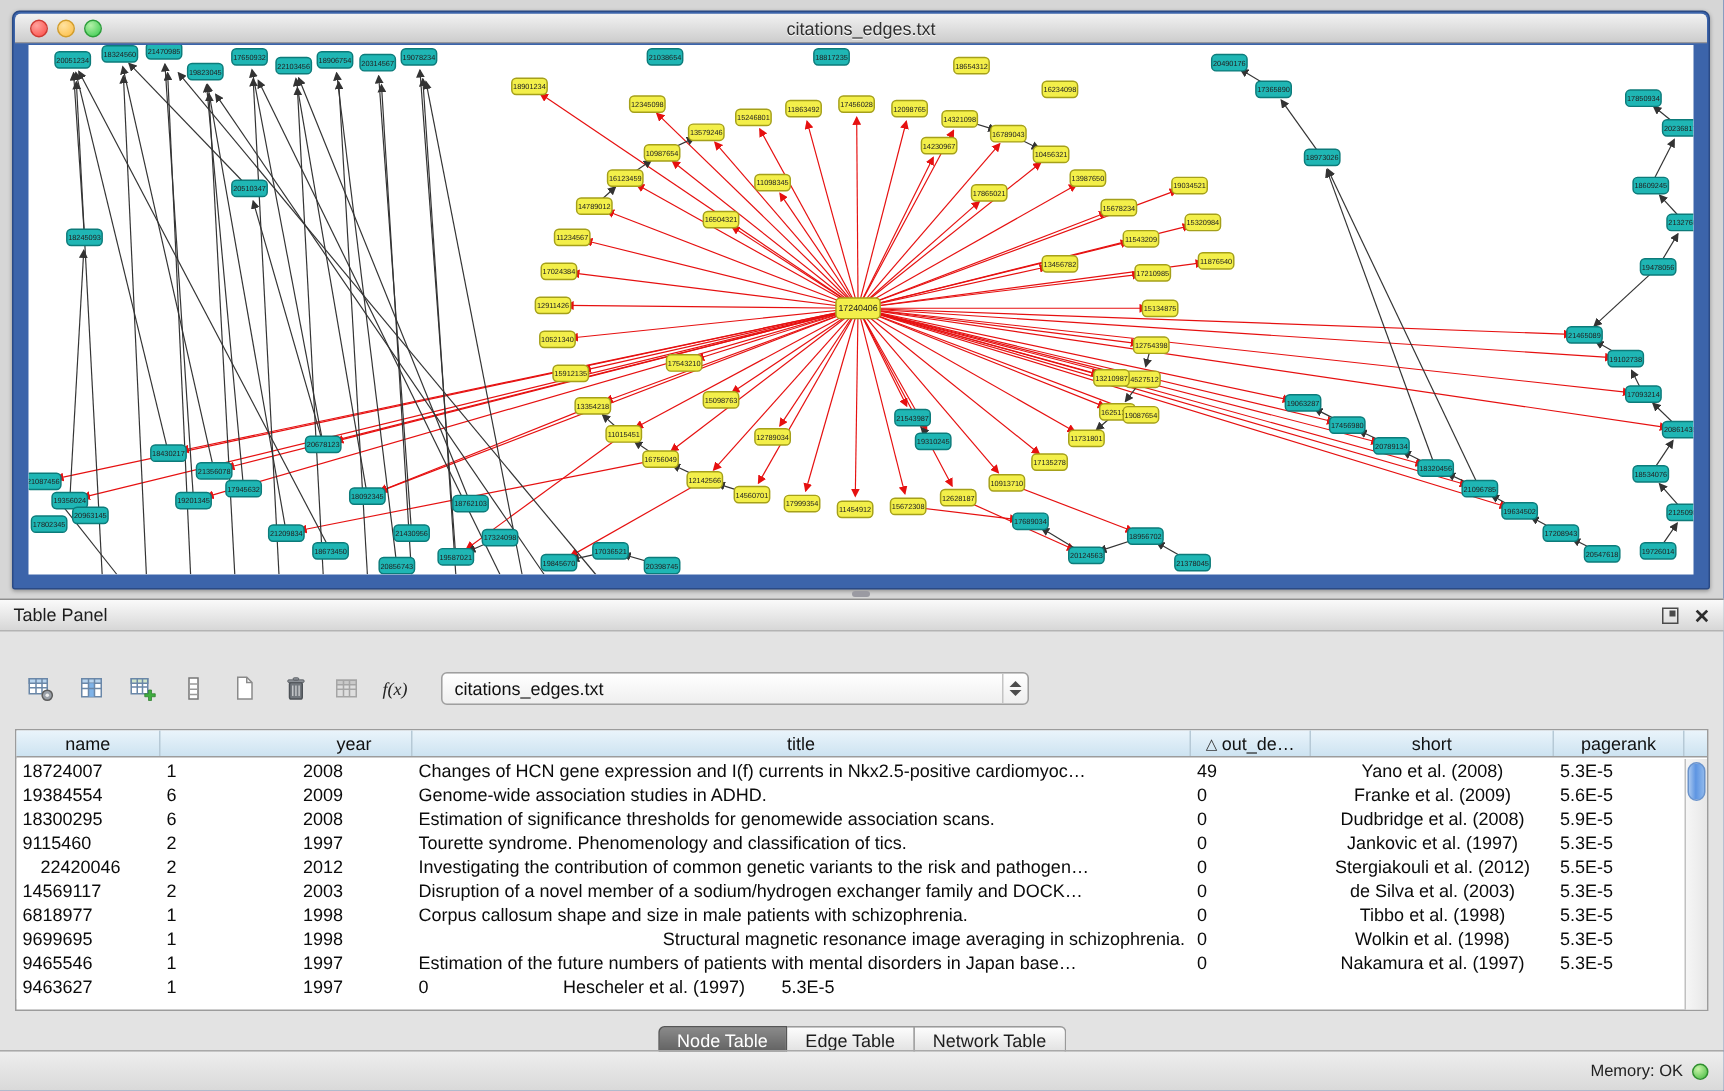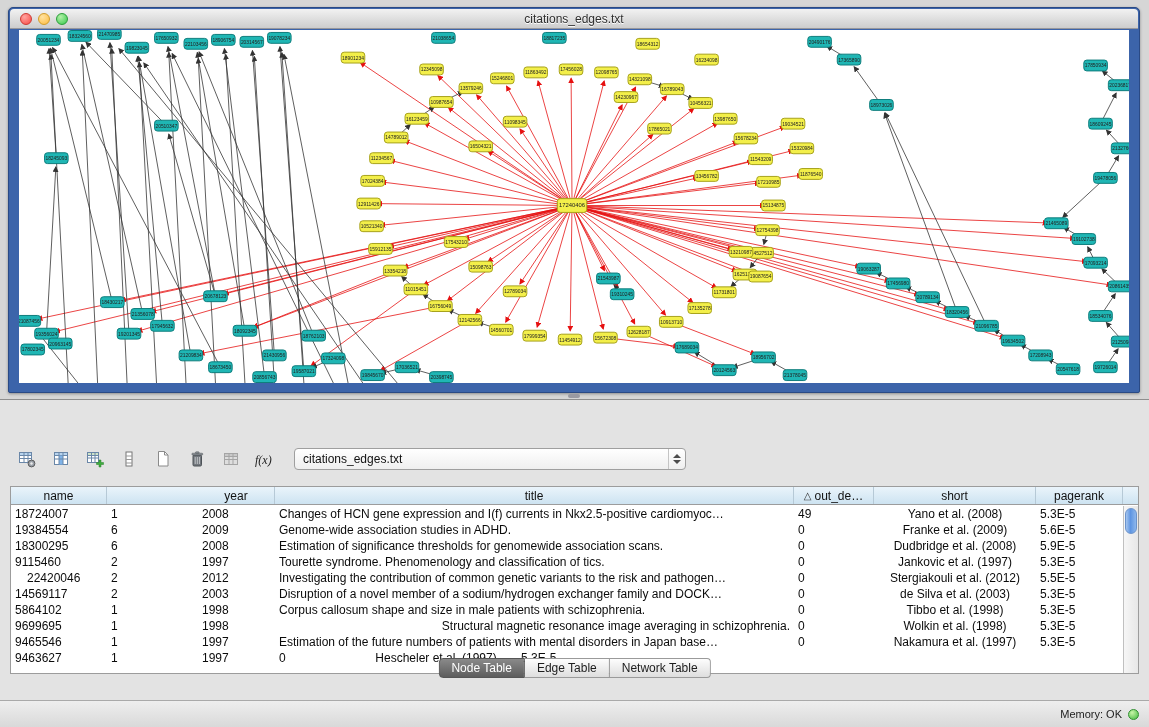--- a/index.html
+++ b/index.html
@@ -108,21 +108,21 @@
     position:absolute; top:19px; right:0; bottom:0; width:15px;
     border-left:1px solid #c0c0c0; background:linear-gradient(90deg,#f6f6f6,#e7e7e7);
   }
   .vthumb {
     position:absolute; left:1px; top:2px; width:12px; height:26px; border-radius:6px;
     background:linear-gradient(90deg,#a6c6ef,#5e95e2 45%,#8db7ec);
     border:1px solid #6a93cc;
   }
 
   .tabs {
-    position:absolute; top:258px; left:50%; transform:translateX(-50%);
+    position:absolute; top:284px; left:50%; transform:translateX(-50%);
     display:flex; height:20px;
   }
   .tab {
     font-size:12px; color:#1d1d1d; padding:0 12px;
     display:flex; align-items:center;
     background:linear-gradient(#fdfdfd,#dedede);
     border:1px solid #9a9a9a; border-left:none;
   }
   .tab:first-child { border-left:1px solid #9a9a9a; border-radius:4px 0 0 4px; }
   .tab:last-child  { border-radius:0 4px 4px 0; }
@@ -547,20 +547,25 @@
         <text x="432" y="10" font-size="5" text-anchor="middle" fill="#222">21038654</text>
       </svg>
   </div>
 </div>
 
 <div class="splitter">
   <div class="grip"></div>
 </div>
 
 <div class="table-panel">
+  <div class="panel-header">
+    <span class="panel-title">Table Panel</span>
+    <span class="float-icon"></span>
+    <span class="close-icon">✕</span>
+  </div>
 
   <div class="toolbar">
     <span class="tool-btn">
       <svg width="18" height="18">
         <rect x="1.5" y="2.5" width="12" height="10" fill="#fff" stroke="#6a87a8"></rect>
         <rect x="1.5" y="2.5" width="12" height="3" fill="#b8d4ee" stroke="#6a87a8"></rect>
         <path d="M6 2.5 V12.5 M10 2.5 V12.5 M1.5 8.5 H13.5" stroke="#6a87a8" fill="none"></path>
         <circle cx="13.5" cy="13.5" r="3.4" fill="#9aa0a8" stroke="#5c5c5c"></circle>
         <circle cx="13.5" cy="13.5" r="1.2" fill="#ececec"></circle>
       </svg>
@@ -697,21 +702,21 @@
         <div class="tr">
           <div class="td" style="width: 96px;">14569117</div>
           <div class="td" style="width: 91px;">2</div>
           <div class="td" style="width: 77px;">2003</div>
           <div class="td" style="width: 519px;">Disruption of a novel member of a sodium/hydrogen exchanger family and DOCK…</div>
           <div class="td" style="width: 80px;">0</div>
           <div class="td center" style="width: 162px;">de Silva et al. (2003)</div>
           <div class="td" style="width: 87px;">5.3E-5</div>
         </div>
         <div class="tr">
-          <div class="td" style="width: 96px;">5864102</div>
+          <div class="td" style="width: 96px;">6818977</div>
           <div class="td" style="width: 91px;">1</div>
           <div class="td" style="width: 77px;">1998</div>
           <div class="td" style="width: 519px;">Corpus callosum shape and size in male patients with schizophrenia.</div>
           <div class="td" style="width: 80px;">0</div>
           <div class="td center" style="width: 162px;">Tibbo et al. (1998)</div>
           <div class="td" style="width: 87px;">5.3E-5</div>
         </div>
         <div class="tr">
           <div class="td" style="width: 96px;">9699695</div>
           <div class="td" style="width: 91px;">1</div>

